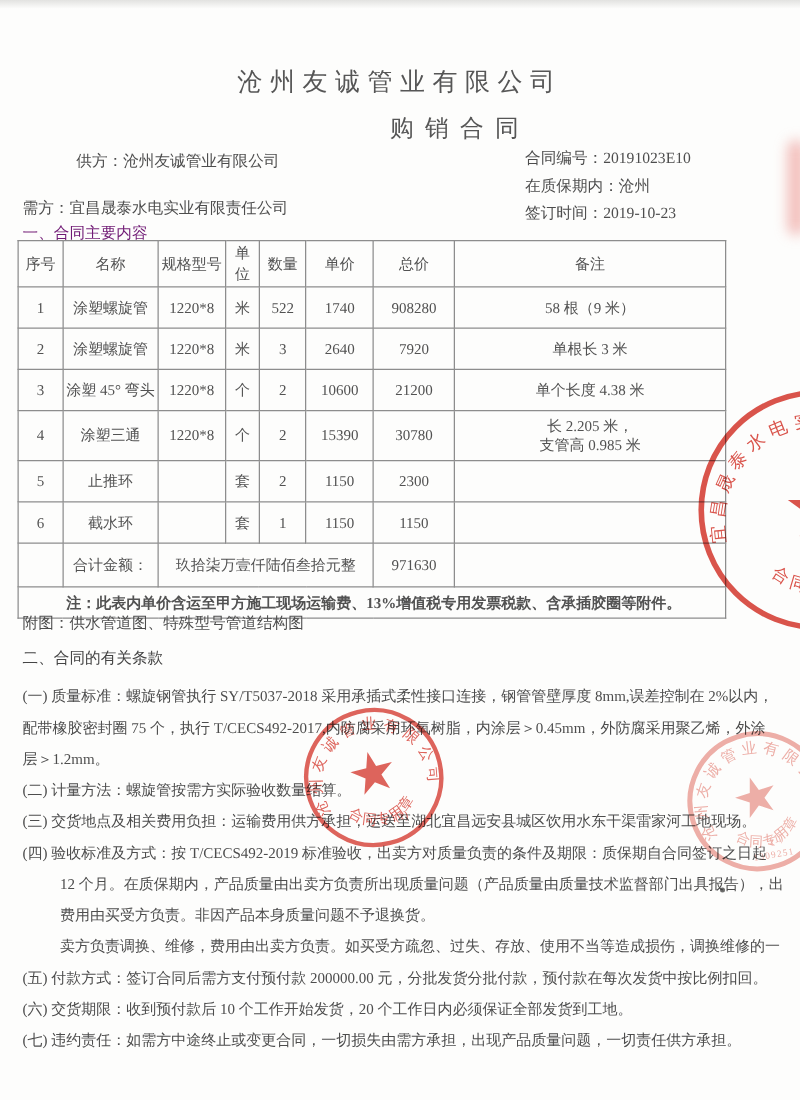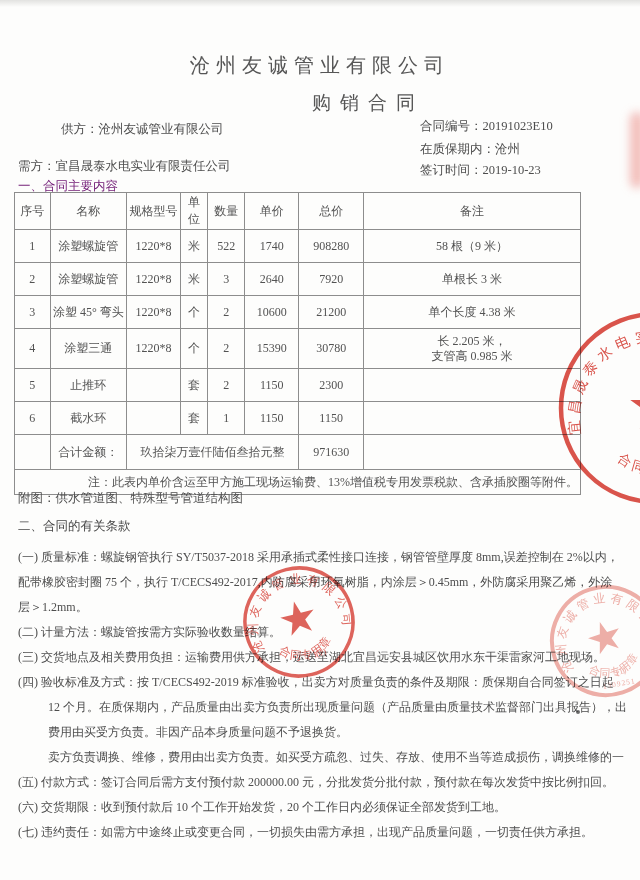--- a/index.html
+++ b/index.html
@@ -16,21 +16,21 @@
   .m3{top:162px;left:420px;}
   .sec1{top:178px;left:18px;color:#701a75;}
   table{position:absolute;left:14px;top:192px;width:567px;border-collapse:collapse;table-layout:fixed;font-size:12px;color:#525252;border-radius:10px;}
   td,th{border:1px solid #8d8d8d;text-align:center;padding:1px 2px;font-weight:normal;overflow:hidden;}
   thead tr{height:31px;}
   tbody.items tr{height:33px;}
   tbody.items tr:nth-child(4){height:40px;}
   td.remark{white-space:pre-line;line-height:1.25;}
   tr.total-row{height:35px;margin-left:16px;}
   tr.note-row{height:25px;}
-  tr.note-row td{text-align:right;padding-left:5px;font-size:12px;}
+  tr.note-row td{text-align:center;padding-left:5px;font-size:12px;font-weight:bold;}
   .attach{top:490px;left:18px;}
   .sec2{top:518px;left:18px;color:#454545;}
   .clauses{position:absolute;top:545px;left:18px;width:606px;}
   .cl-line{height:25px;line-height:25px;font-size:12px;white-space:nowrap;color:#4d4d4d;}
   .cl-line.ind{padding-left:30px;}
   .stamp{position:absolute;mix-blend-mode:multiply;}
   .stamp text{font-family:"Liberation Serif","DejaVu Serif",serif;}
   .smudge{position:absolute;right:-4px;top:112px;width:14px;height:76px;background:rgba(233,128,122,.5);filter:blur(5px);border-radius:8px;}
   .dot{position:absolute;left:576px;top:710px;width:4px;height:4px;border-radius:50%;background:#3c3c3c;opacity:.75;}
 </style>

